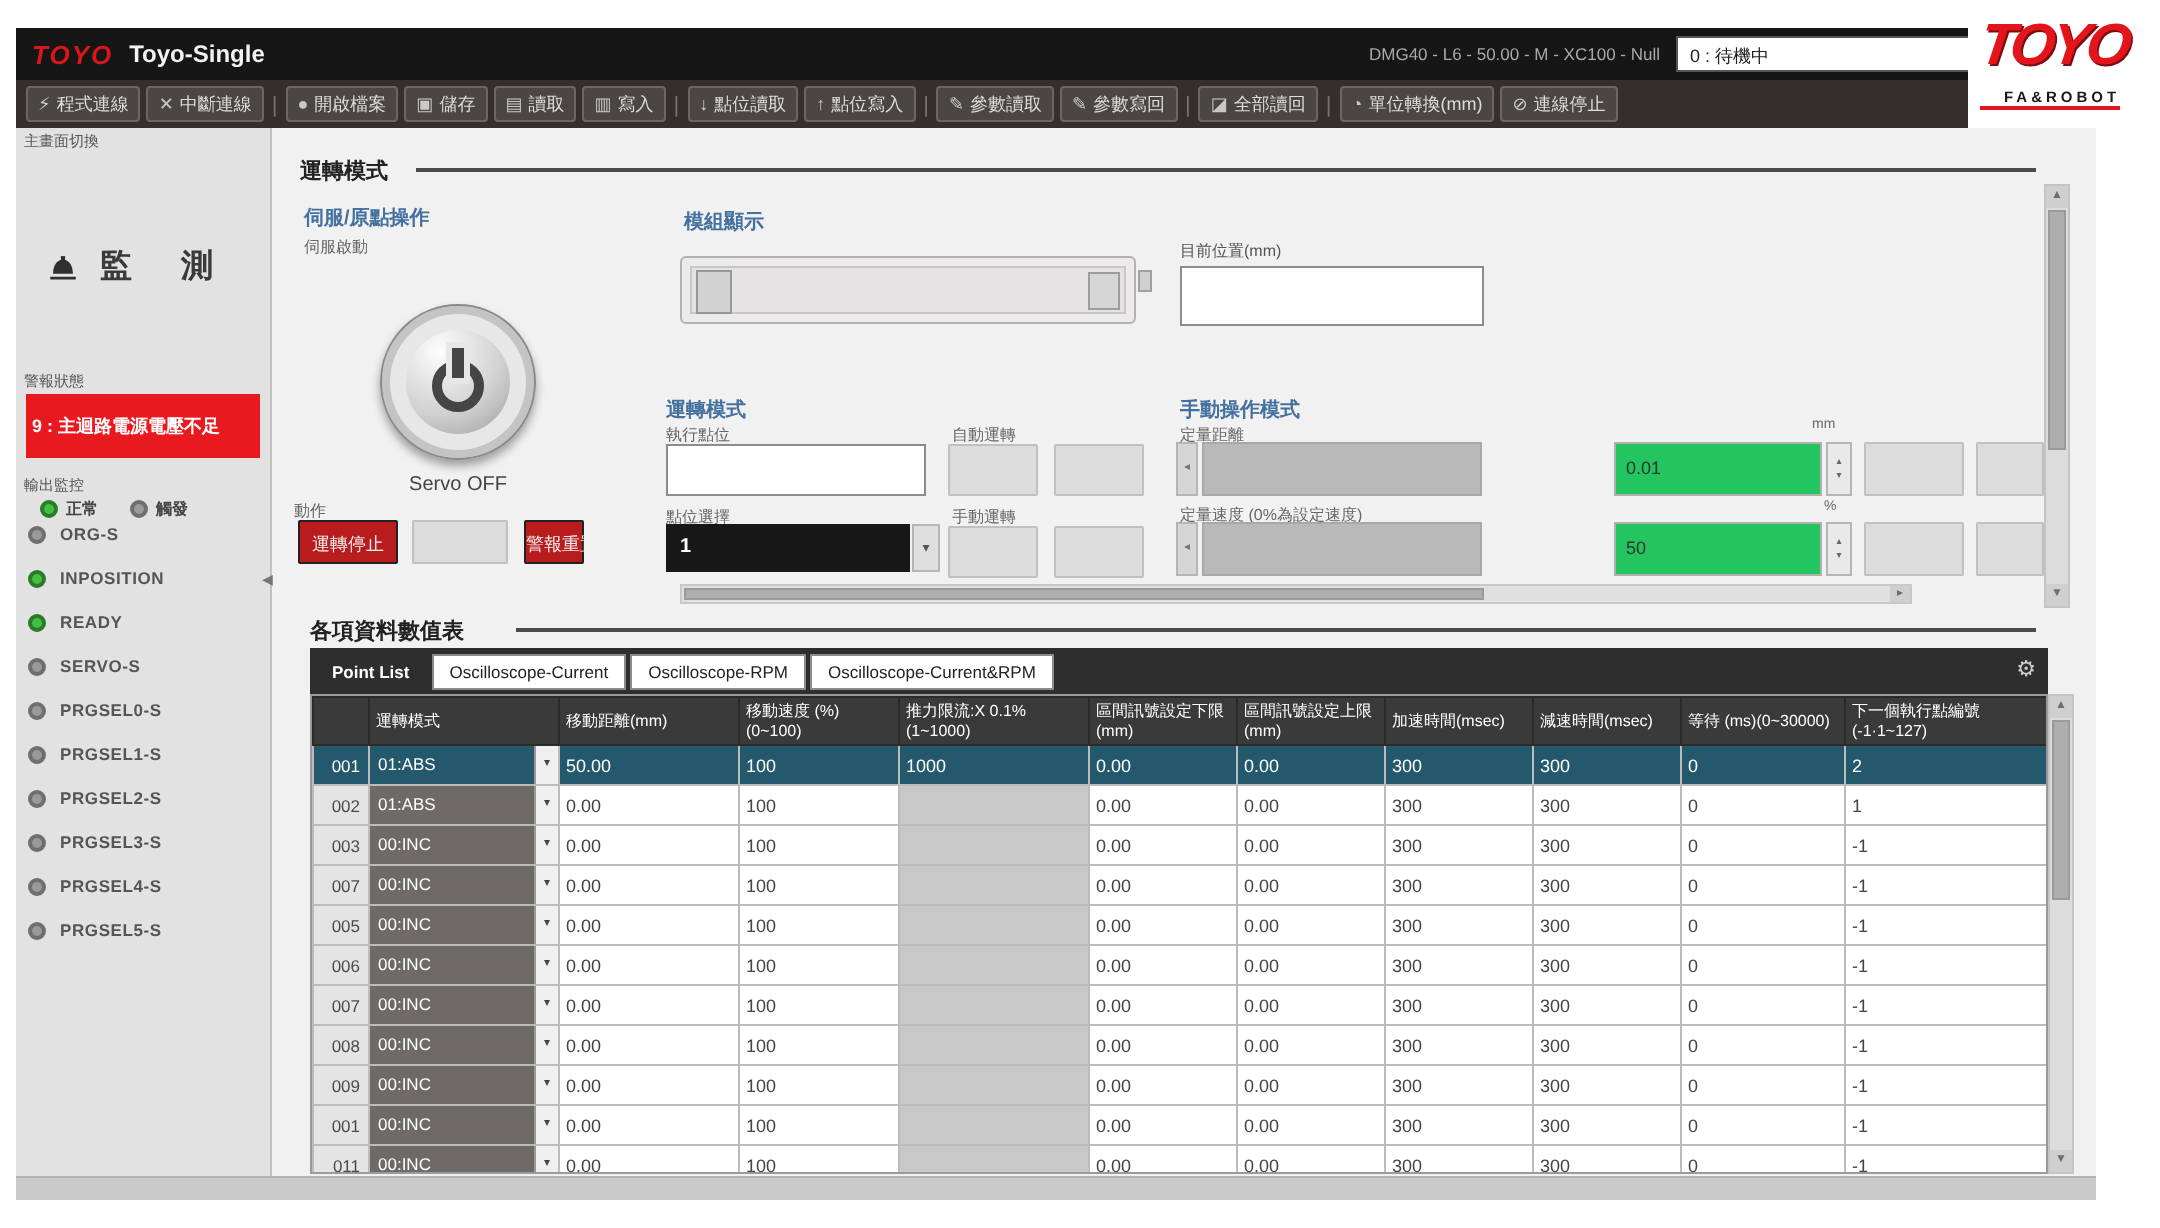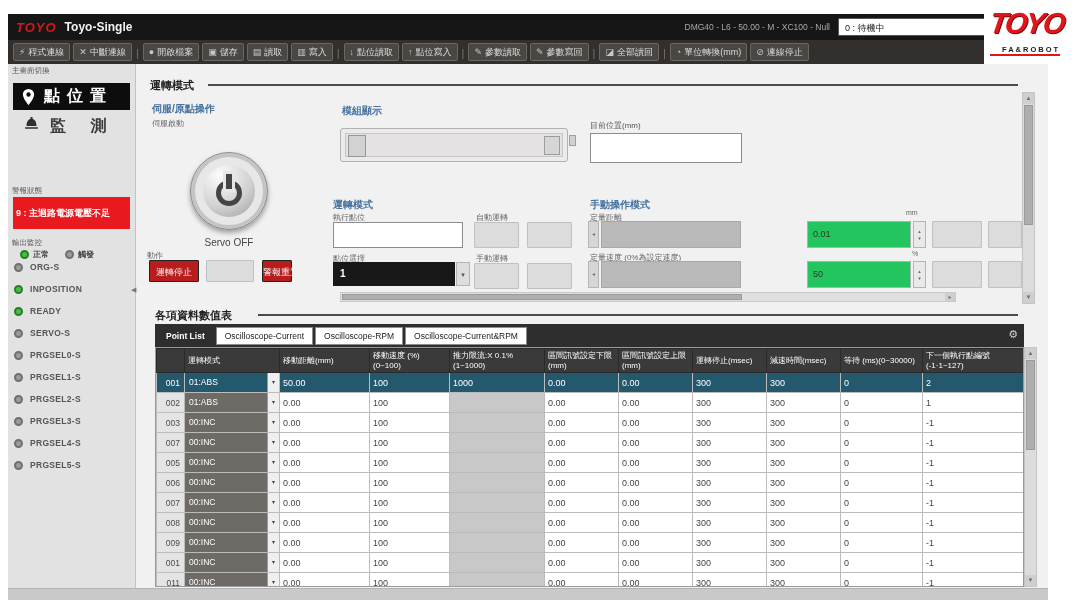--- a/index.html
+++ b/index.html
@@ -43,21 +43,21 @@
   .footer{position:absolute;left:0;bottom:0;right:0;height:12px;background:#c9c9c9;border-top:1px solid #b2b2b2}
   .sidebar{position:absolute;left:0;top:0;width:128px;bottom:0;background:#e2e2e2;border-right:1px solid #c2c2c2}
   .main{position:absolute;left:128px;top:0;right:0;bottom:0;background:#f1f1f1}
   .collapse{position:absolute;left:123px;top:222px;font-size:7px;color:#777;z-index:5}
 
   
   .tinyhdr{font-size:7.5px;color:#555;padding:2px 4px}
   .nav1{position:absolute;left:5px;top:19px;width:117px;height:27px;background:#0d0d0d;color:#fff;
         display:flex;align-items:center;gap:8px;padding:0 8px}
   .nav1 .navlabel{font-size:16px;font-weight:bold;letter-spacing:7px;white-space:nowrap}
-  .nav2,.nav3{position:absolute;left:5px;width:117px;height:28px;display:flex;align-items:flex-start;
+  .nav2,.nav3{position:absolute;left:5px;width:117px;height:28px;display:flex;align-items:flex-end;
         gap:10px;padding:0 10px;color:#3a3a3a}
   .nav2{top:52px}.nav3{top:86px}
   .nav2 .navlabel,.nav3 .navlabel{font-size:16px;font-weight:bold;letter-spacing:10px;white-space:nowrap}
   .alarmhdr{position:absolute;left:0;top:120px}
   .alarm{position:absolute;left:5px;top:133px;width:117px;height:32px;background:#e8191f;color:#fff;
          font-size:9px;font-weight:bold;display:flex;align-items:center;padding:0 3px;white-space:nowrap;overflow:hidden}
   .outhdr{position:absolute;left:0;top:172px}
   .legend{position:absolute;left:12px;top:185px;display:flex;gap:16px;align-items:center}
   .legend .litem{display:flex;align-items:center;gap:4px;font-size:8px;color:#444;font-weight:bold}
   .dot{width:9px;height:9px;border-radius:50%;background:#9a9a9a;border:2px solid #6f6f6f}
@@ -259,26 +259,20 @@
             <span>連線停止</span>
           </span>
         </span>
       </div>
 
     <div class="content">
 
       <div class="sidebar">
         <div class="tinyhdr">主畫面切換</div>
 
-        <div class="nav1">
-          <svg class="icon-svg" width="15" height="18" viewBox="0 0 24 28">
-              <path fill="#ffffff" d="M12 1a9 9 0 0 0-9 9c0 6.5 9 17 9 17s9-10.5 9-17a9 9 0 0 0-9-9zm0 12.5a3.5 3.5 0 1 1 0-7 3.5 3.5 0 0 1 0 7z"></path>
-            </svg>
-          <span class="navlabel">點位置</span>
-        </div>
 
         <div class="nav2">
           <svg class="icon-svg" width="17" height="17" viewBox="0 0 24 24">
               <path fill="#2f2f2f" d="M12 4c-4.4 0-7 4.2-7 10h14c0-5.8-2.6-10-7-10zm-9 12h18v2H3v-2z"></path>
               <rect x="10.5" y="1.5" width="3" height="3" fill="#2f2f2f"></rect>
             </svg>
           <span class="navlabel">監 測</span>
         </div>
 
 
@@ -459,21 +453,21 @@
             </thead>
             <thead>
               <tr>
                 <th></th>
                 <th>運轉模式</th>
                 <th>移動距離(mm)</th>
                 <th>移動速度 (%)(0~100)</th>
                 <th>推力限流:X 0.1%(1~1000)</th>
                 <th>區間訊號設定下限(mm)</th>
                 <th>區間訊號設定上限(mm)</th>
-                <th>運轉停止(msec)</th>
+                <th>加速時間(msec)</th>
                 <th>減速時間(msec)</th>
                 <th>等待 (ms)(0~30000)</th>
                 <th>下一個執行點編號(-1·1~127)</th>
               </tr>
             </thead>
             <tbody>
 
                 <tr data-state="selected">
                   <td class="c-num">001</td>
                   <td class="c-mode">

